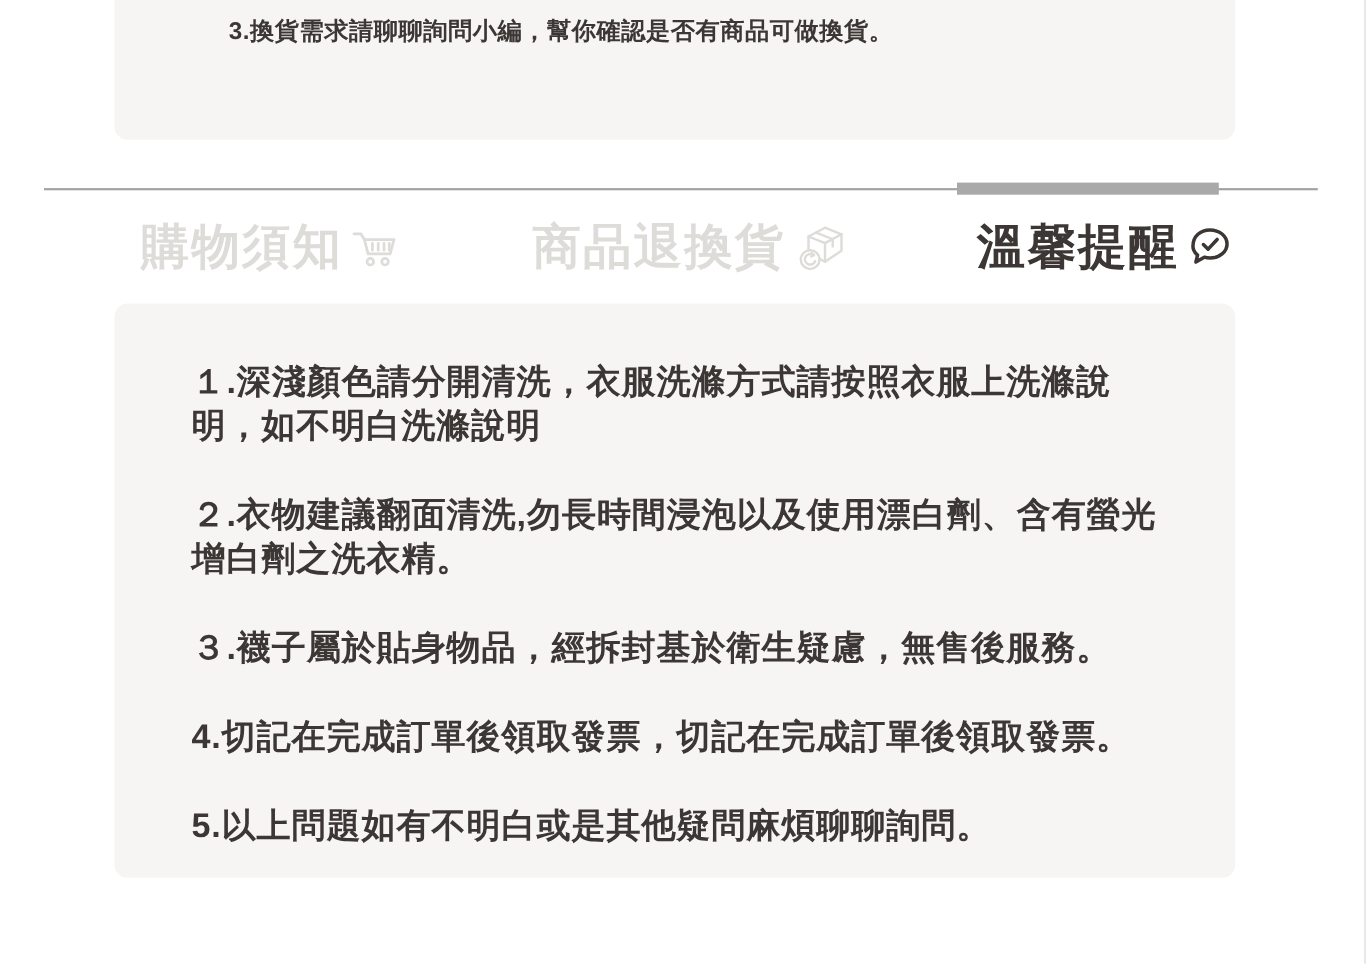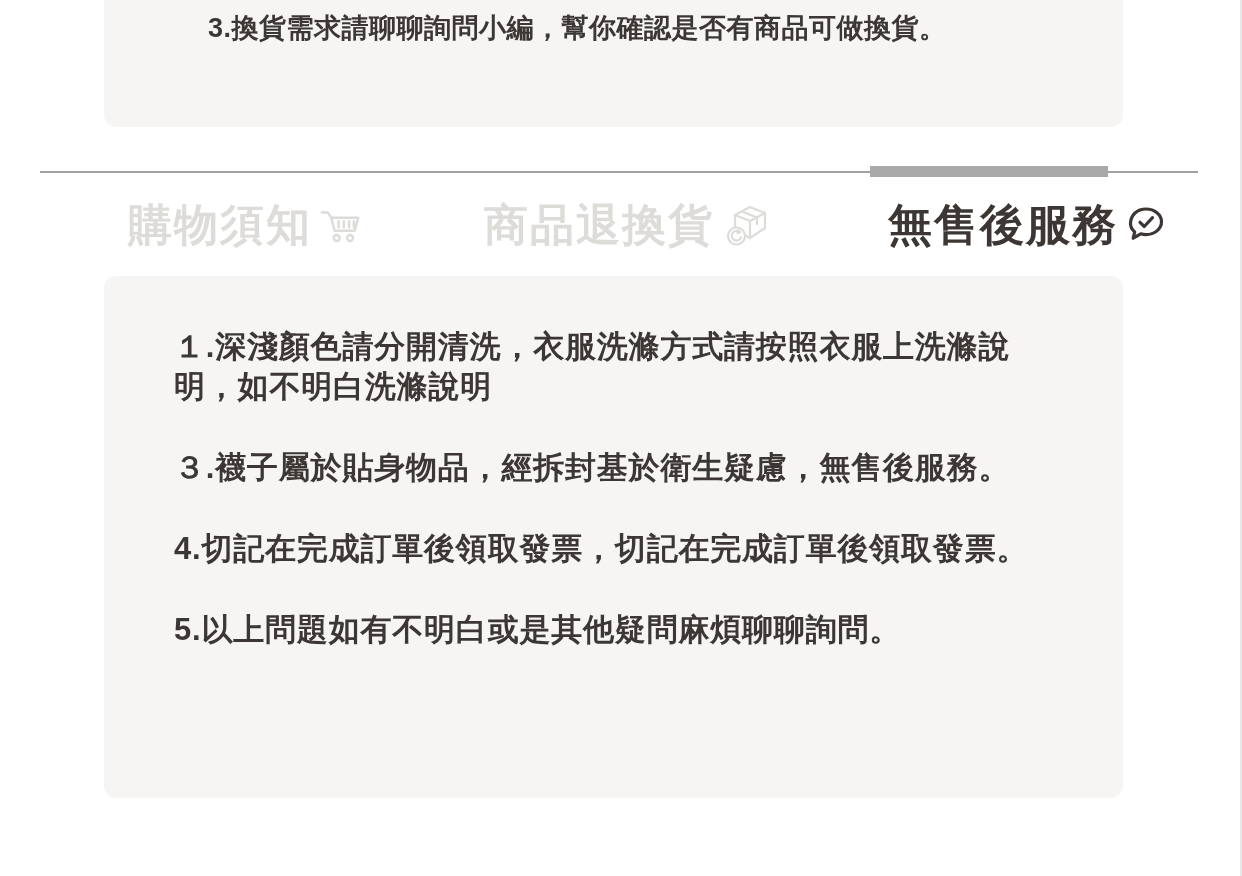--- a/index.html
+++ b/index.html
@@ -25,21 +25,21 @@
     width:1019px;
     background:var(--card-bg);
   }
   .top-card{
     top:0;
     height:127px;
     border-radius:0 0 12px 12px;
   }
   .top-card p{
     padding:11px 0 0 104px;
-    font-size:27px;
+    font-size:22px;
     font-weight:bold;
     color:var(--text-dark);
     letter-spacing:0.5px;
     line-height:34px;
   }
   .divider{
     position:absolute;
     left:40px;
     top:171px;
     width:1158px;
@@ -126,33 +126,36 @@
     <path d="M16 18 L16 33 L31 41 L31 24"></path>
     <path d="M46 16 L46 31 L31 41"></path>
     <path d="M23 14.5 L38 20.5 L38 27"></path>
     <circle cx="17.5" cy="39" r="8.5" fill="#ffffff"></circle>
     <path d="M22 40.5a4.8 4.8 0 1 1-1.6-5.6"></path>
     <path d="M19 33.2l2 1.8-2.6 1.2"></path>
   </svg>
 </div>
 
 <div class="tab tab-3">
-  <span>無售後服務</span>
+  <span>溫馨提醒</span>
   <svg width="44" height="44" viewBox="0 0 44 44" fill="none" stroke="currentColor" stroke-width="3.2" stroke-linecap="round" stroke-linejoin="round">
     <path d="M23 6c8.6 0 15.5 5.7 15.5 12.8S31.6 31.6 23 31.6c-1.8 0-3.6-.3-5.2-.8l-7.6 4.4 1.5-6.3c-2.7-2.3-4.2-5.4-4.2-8.1C7.5 11.7 14.4 6 23 6z"></path>
     <path d="M17 19.3l4.3 4.2 8.2-8.8"></path>
   </svg>
 </div>
 
 <section class="card main-card">
 
   <div class="r-item">
     <div class="r-line"><span>１.</span><span>深淺顏色請分開清洗，衣服洗滌方式請按照衣服上洗滌說明，如不明白洗滌說明</span></div>
   </div>
 
+  <div class="r-item">
+    <div class="r-line"><span>２.</span><span>衣物建議翻面清洗,勿長時間浸泡以及使用漂白劑、含有螢光增白劑之洗衣精。</span></div>
+  </div>
 
   <div class="r-item">
     <div class="r-line"><span>３.</span><span>襪子屬於貼身物品，經拆封基於衛生疑慮，無售後服務。</span></div>
   </div>
 
   <div class="r-item">
     <div class="r-line"><span>4.</span><span>切記在完成訂單後領取發票，切記在完成訂單後領取發票。</span></div>
   </div>
 
   <div class="r-item">

